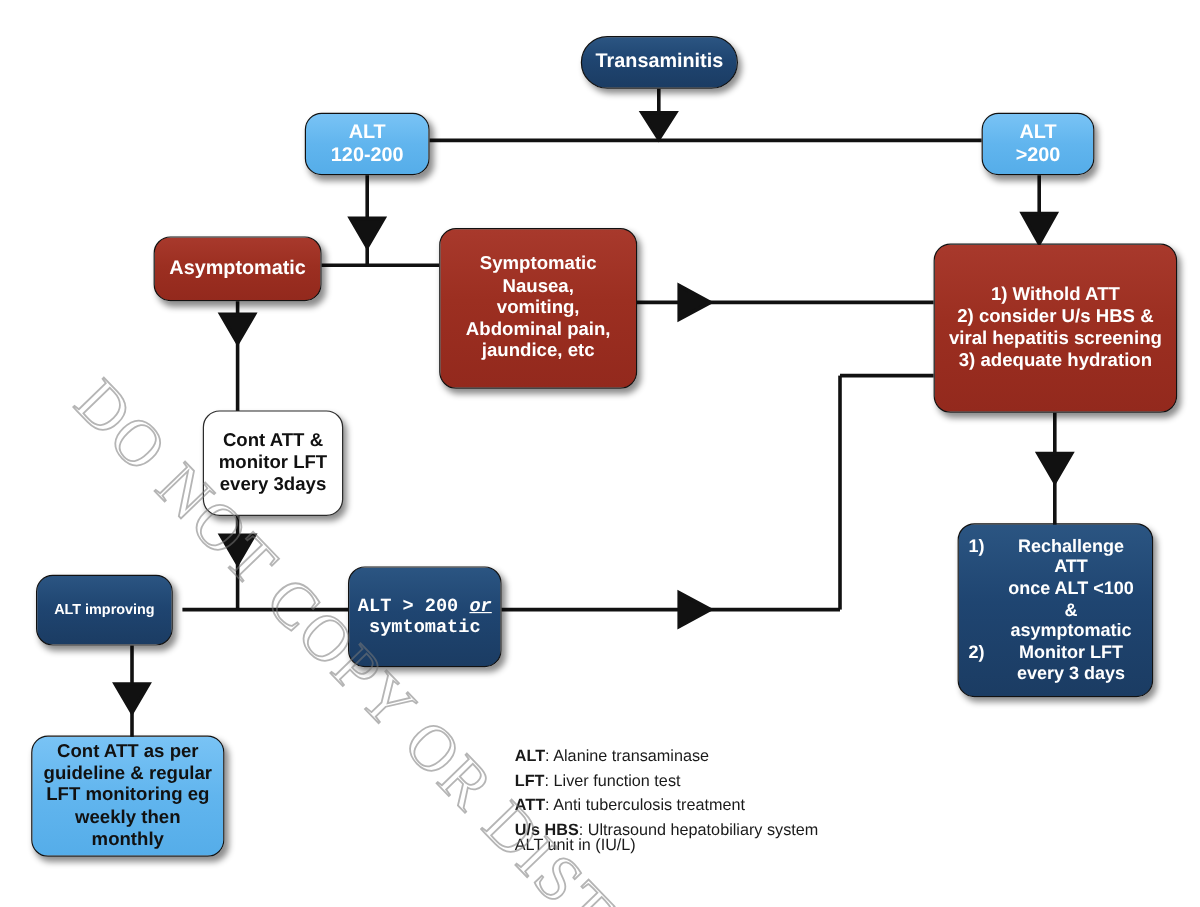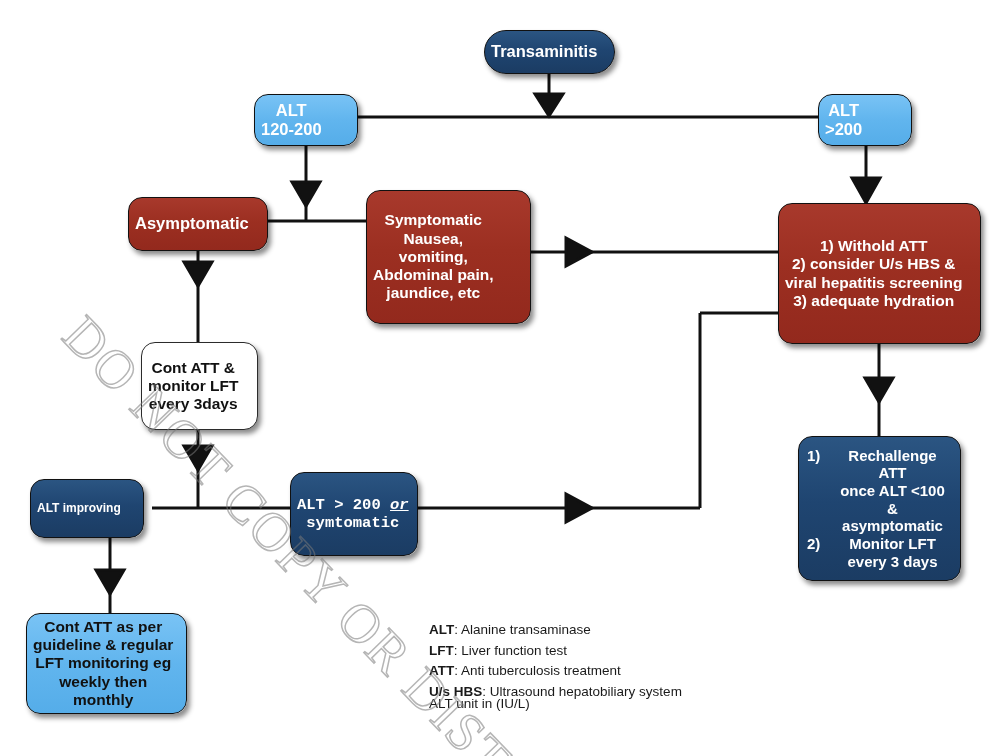--- a/index.html
+++ b/index.html
@@ -28,21 +28,21 @@
   }
 
   
   #wires{position:absolute;left:0;top:0;width:1000px;height:756px;z-index:1;}
 
   
   .node{
     position:absolute;
     box-sizing:border-box;
     border-radius:14px;
-    display:flex;align-items:center;justify-content:flex-start;
+    display:flex;align-items:center;justify-content:center;
     text-align:center;
     font-weight:bold;
     line-height:1.18;
     z-index:3;
     box-shadow:3px 4px 5px rgba(0,0,0,0.45);
     border:1.5px solid #111;
   }
   .node span.txt{display:block;padding:0 6px;}
 
   .n-darkblue{
@@ -51,21 +51,21 @@
   }
   .n-lightblue{
     background:linear-gradient(180deg,#79c3f5 0%,#61b5ee 50%,#55ade9 100%);
     color:#ffffff;
   }
   .n-red{
     background:linear-gradient(180deg,#a8392c 0%,#9c2f21 45%,#93291d 100%);
     color:#ffffff;
   }
   .n-white{
-    background:#ffffff;color:#111111;border:1.5px solid #2b2b2b;
+    background:#ffffff;color:#111111;border:1.5px solid #2b2b2b;margin-left:28px;
   }
 
   
   #node-transaminitis{left:484px;top:30px;width:131px;height:44px;font-size:16.5px;border-radius:22px;}
   #node-alt120{left:254px;top:94px;width:104px;height:52px;font-size:16.5px;}
   #node-alt200{left:818px;top:94px;width:94px;height:52px;font-size:16.5px;}
   #node-asymptomatic{left:128px;top:197px;width:140px;height:54px;font-size:16.5px;}
   #node-symptomatic{left:366px;top:190px;width:165px;height:134px;font-size:15.5px;}
   #node-withhold{left:778px;top:203px;width:203px;height:141px;font-size:15.5px;}
   #node-contatt{left:141px;top:342px;width:117px;height:88px;font-size:15.5px;}

